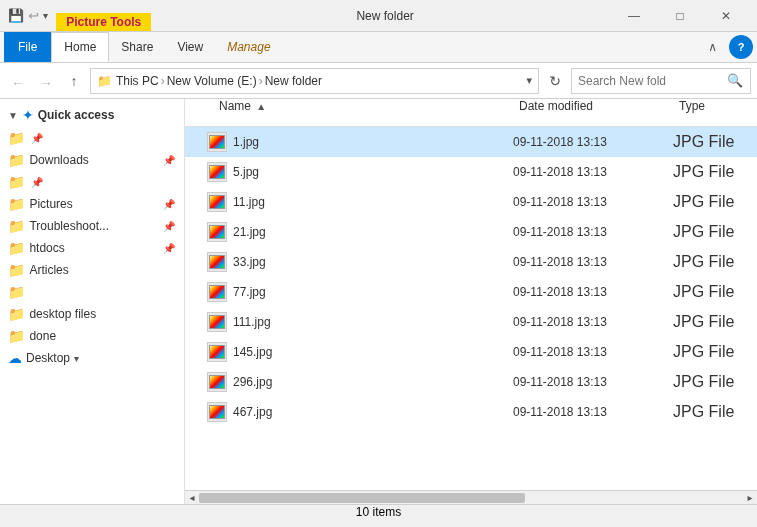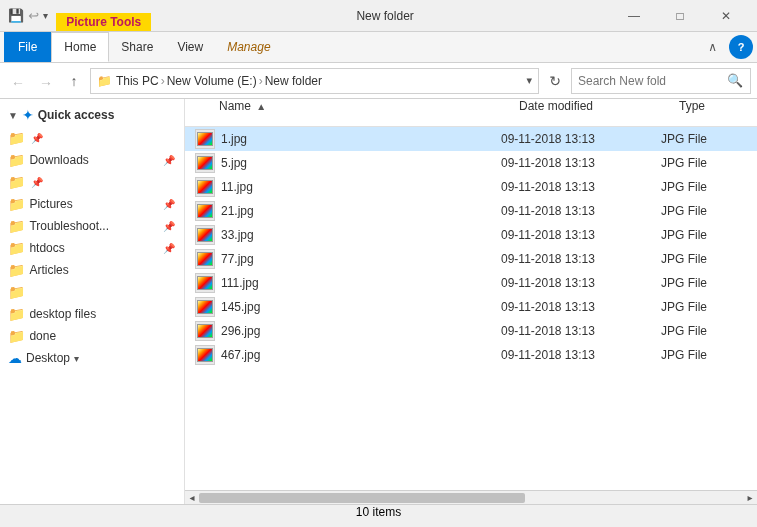--- a/index.html
+++ b/index.html
@@ -173,29 +173,29 @@
     .col-type { flex: 1; font-size: 12px; color: #333; cursor: pointer; }
     .sort-indicator { font-size: 10px; color: #555; margin-left: 2px; }
 
     .file-list { flex: 1; overflow-y: auto; overflow-x: hidden; }
     .file-list::-webkit-scrollbar { width: 8px; }
     .file-list::-webkit-scrollbar-thumb { background: #c0c0c0; }
 
     .file-row {
       display: flex;
       align-items: center;
-      padding: 0 10px;
-      height: 24px;
+      padding: 0 22px;
+      height: 30px;
       cursor: pointer;
     }
     .file-row.selected { background: #cce8ff; }
     .file-icon { width: 20px; height: 20px; margin-right: 6px; flex-shrink: 0; }
     .file-name { width: 280px; font-size: 12px; color: #333; }
     .file-date { width: 160px; font-size: 12px; color: #333; }
-    .file-type { flex: 1; font-size: 12px; color: #333; }
+    .file-type { flex: 1; font-size: 16px; color: #333; }
 
     
     .jpg-icon {
       width: 20px; height: 20px;
       background: #e8e8e8;
       border: 1px solid #ccc;
       display: flex; align-items: center; justify-content: center;
       font-size: 6px; color: #555;
       position: relative;
       overflow: hidden;

